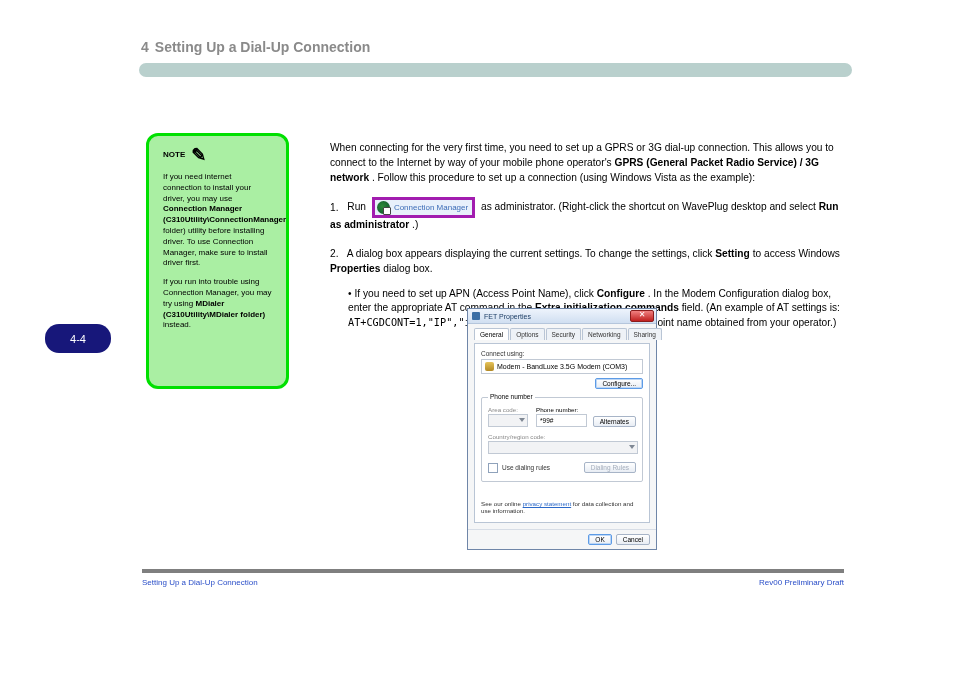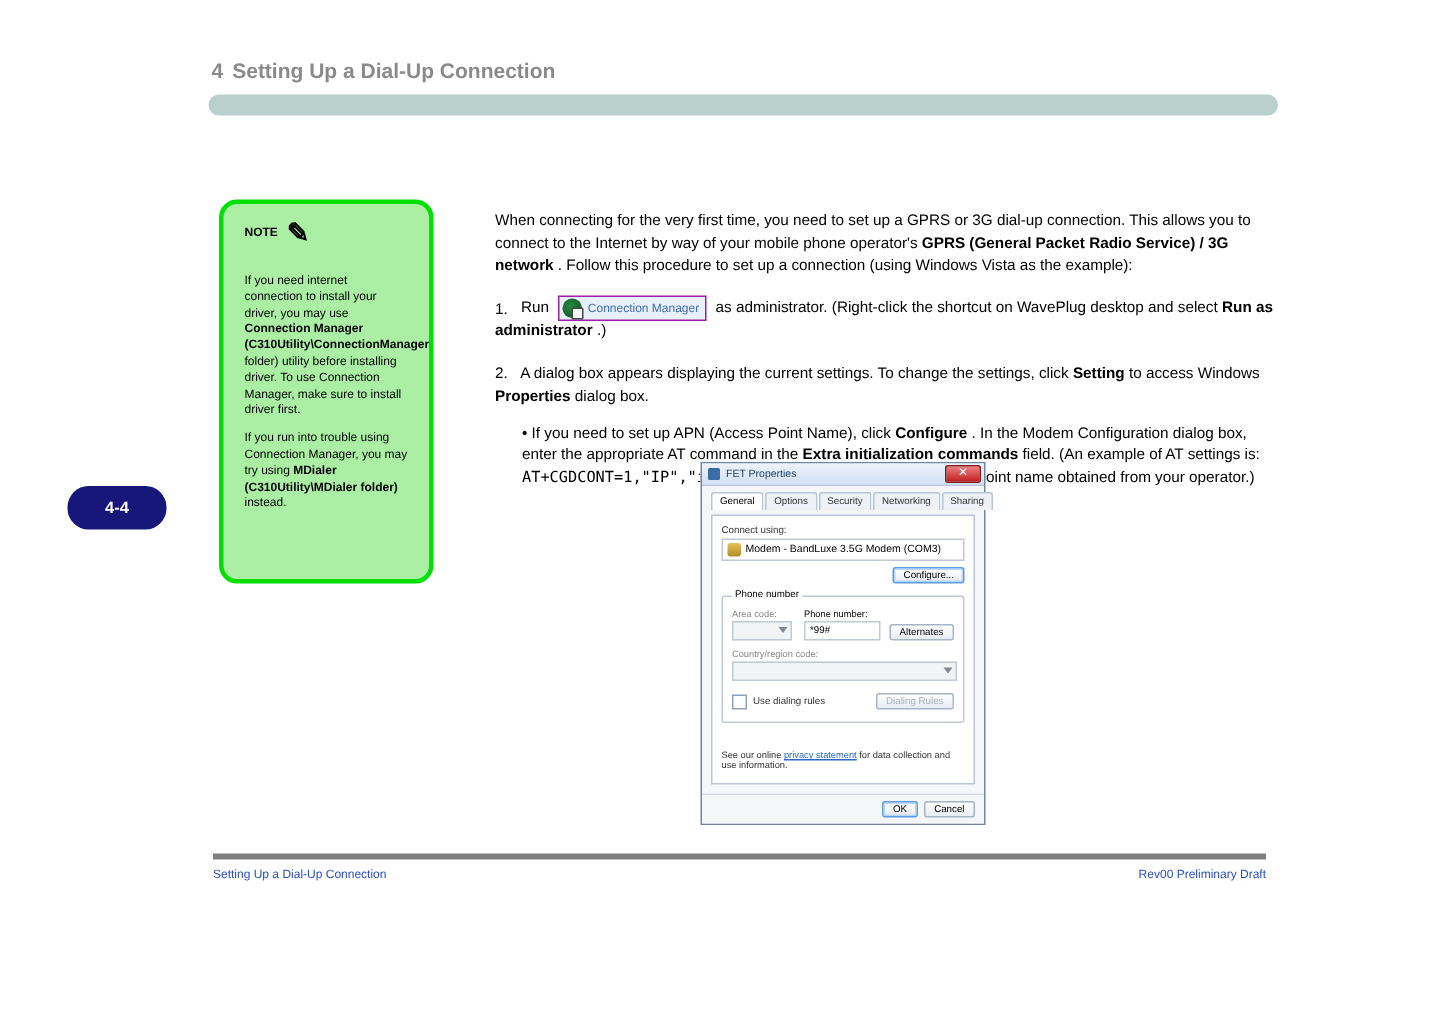--- a/index.html
+++ b/index.html
@@ -50,40 +50,39 @@
     font-size: 8px;
     line-height: 1.35;
     color: #000;
   }
   .note-title-row {
     display: flex;
     align-items: center;
     gap: 6px;
     font-weight: 700;
     font-size: 8px;
-    margin-bottom: 10px;
   }
   .pen-glyph { font-size: 18px; line-height: 1; color: #000; }
   .note b { font-weight: 700; }
 
   
   .page-pill {
     position: absolute;
     left: 45px;
     top: 324px;
     width: 66px;
     height: 29px;
     background: #17177a;
     border-radius: 14px;
     color: #ffffff;
     display: flex;
     align-items: center;
     justify-content: center;
     font-size: 11px;
-    font-weight: 700;
+    font-weight: 400;
   }
 
   
   .body-text {
     position: absolute;
     left: 330px;
     top: 141px;
     width: 520px;
     font-size: 10.2px;
     line-height: 1.45;
@@ -93,21 +92,21 @@
   .body-text b { font-weight: 700; }
   .step-head { font-size: 10.2px; margin-top: 10px; }
   .step-head span.stepnum { margin-right: 6px; }
 
   
   .cm-chip {
     display: inline-flex;
     align-items: center;
     gap: 4px;
     background: #e8f0fb;
-    border: 1px solid #a21caf;
+    border: 3px solid #a21caf;
     padding: 1px 4px 1px 2px;
     vertical-align: middle;
     margin: 0 3px;
   }
   .cm-icon {
     width: 13px;
     height: 13px;
     border-radius: 50%;
     background: radial-gradient(circle at 40% 40%, #2d8a3b 0%, #0b522b 90%);
     position: relative;

